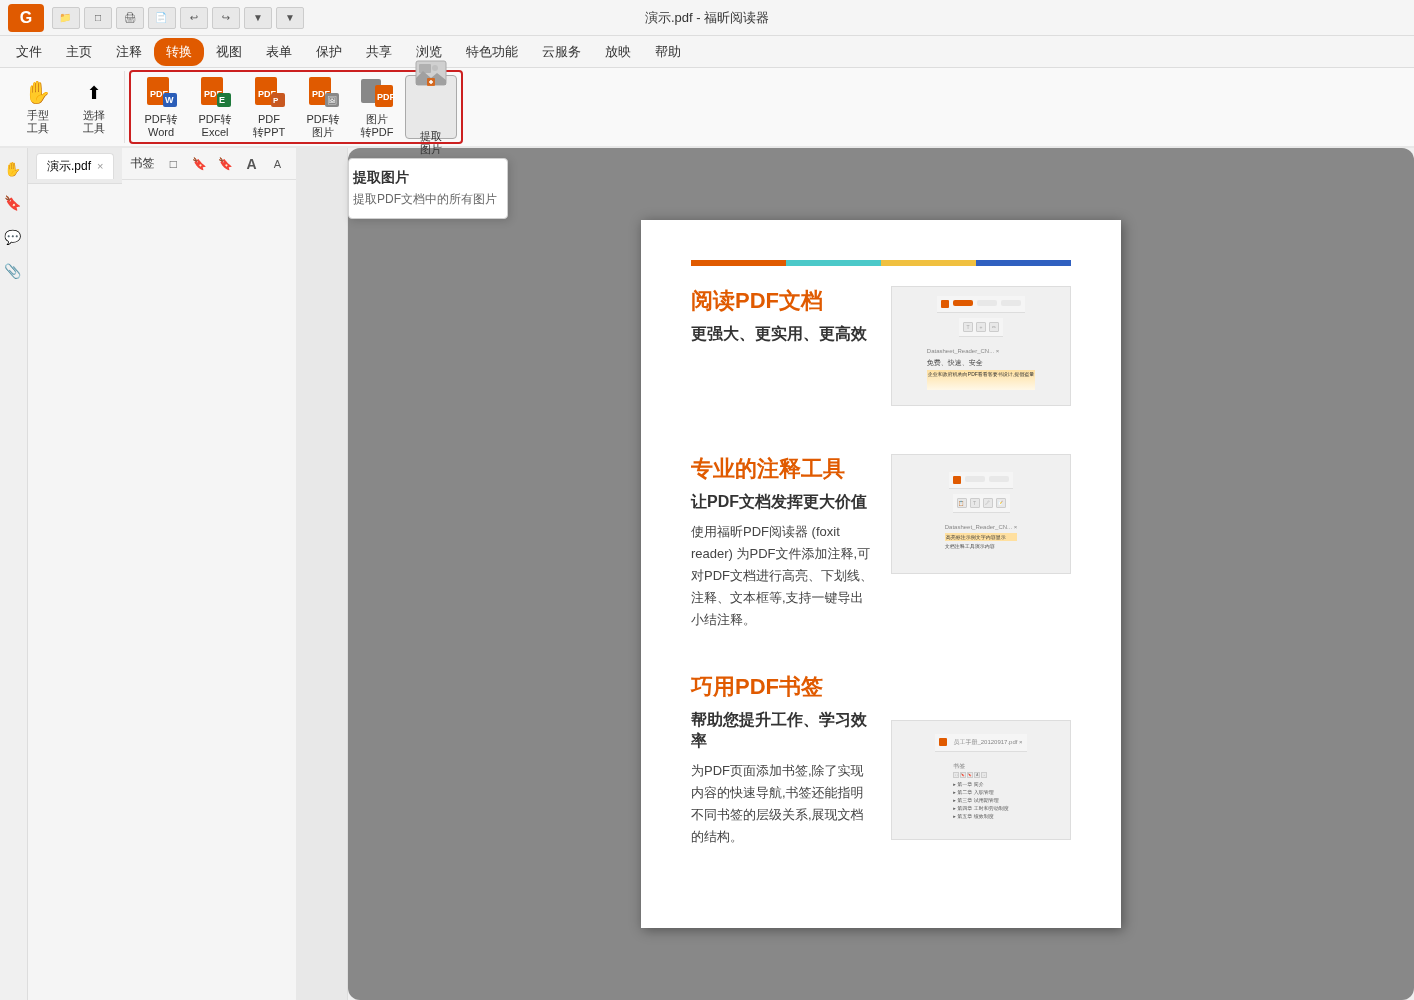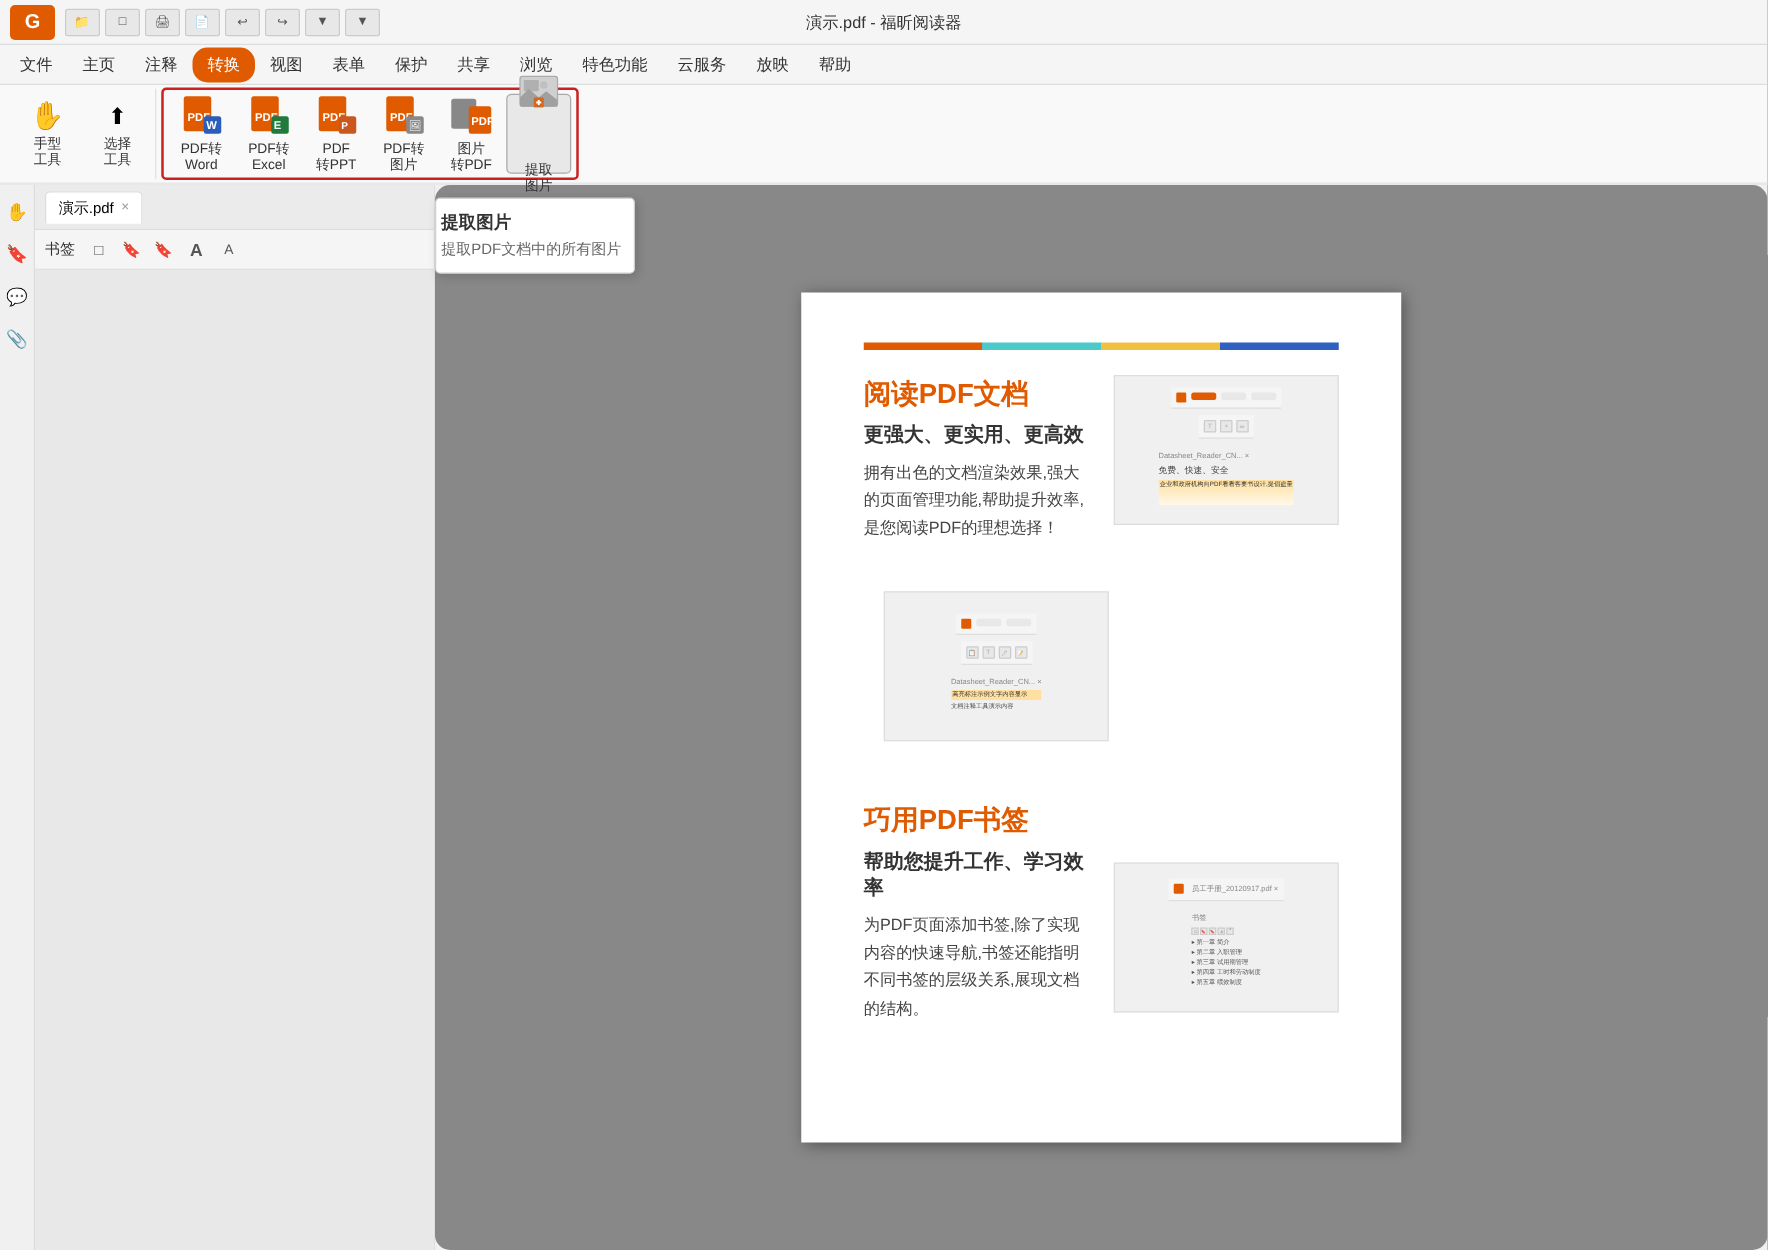--- a/index.html
+++ b/index.html
@@ -130,21 +130,21 @@
       display: flex;
       height: calc(1000px - 36px - 32px - 80px);
     }
 
     
     #left-panel {
       width: 320px;
       background: #f5f5f5;
       border-right: 1px solid #ddd;
       display: flex;
-      flex-direction: column;
+      flex-direction: row;
     }
     #file-tabs {
       height: 36px;
       background: #ebebeb;
       display: flex;
       align-items: center;
       padding: 0 8px;
       border-bottom: 1px solid #ddd;
     }
     .file-tab {
@@ -425,21 +425,20 @@
 
       <div id="doc-page">
 
         <div class="pdf-color-bar"></div>
 
         <div class="pdf-section">
           <div style="display:flex; align-items:flex-start;">
             <div style="flex:1;">
               <div class="pdf-heading">阅读PDF文档</div>
               <div class="pdf-subheading">更强大、更实用、更高效</div>
-              <div class="pdf-body">拥有出色的文档渲染效果,强大的页面管理功能,帮助提升效率,是您阅读PDF的理想选择！</div>
             </div>
 
             <div class="pdf-mini-img">
               <div class="mini-toolbar">
                 <div style="width:8px;height:8px;background:#e05a00;border-radius:1px;"></div>
                 <div style="width:20px;height:6px;background:#e05a00;border-radius:2px;margin-left:2px;"></div>
                 <div style="width:20px;height:6px;background:#e8e8e8;border-radius:2px;margin-left:2px;"></div>
                 <div style="width:20px;height:6px;background:#e8e8e8;border-radius:2px;margin-left:2px;"></div>
               </div>
               <div class="mini-toolbar" style="margin-top:1px;">
@@ -451,20 +450,25 @@
                 <div style="font-size:6px;color:#888;margin-bottom:2px;">Datasheet_Reader_CN... ×</div>
                 <div style="font-size:7px;color:#444;">免费、快速、安全</div>
                 <div style="height:20px;background:linear-gradient(to bottom,#ffe0a0,#fff8e8);margin-top:2px;font-size:5px;padding:1px;color:#333;">企业和政府机构向PDF看看客要书设计,提倡盗量</div>
               </div>
             </div>
           </div>
         </div>
 
         <div class="pdf-section">
           <div style="display:flex; align-items:flex-start;">
+            <div style="flex:1;">
+              <div class="pdf-heading">专业的注释工具</div>
+              <div class="pdf-subheading">让PDF文档发挥更大价值</div>
+              <div class="pdf-body">使用福昕PDF阅读器 (foxit reader) 为PDF文件添加注释,可对PDF文档进行高亮、下划线、注释、文本框等,支持一键导出小结注释。</div>
+            </div>
 
             <div class="pdf-mini-img">
               <div class="mini-toolbar">
                 <div style="width:8px;height:8px;background:#e05a00;border-radius:1px;"></div>
                 <div style="width:20px;height:6px;background:#e8e8e8;border-radius:2px;margin-left:2px;"></div>
                 <div style="width:20px;height:6px;background:#e8e8e8;border-radius:2px;margin-left:2px;"></div>
               </div>
               <div class="mini-toolbar" style="margin-top:1px;">
                 <div style="width:10px;height:10px;background:#e8e8e8;border:1px solid #ccc;border-radius:1px;font-size:5px;display:flex;align-items:center;justify-content:center;">📋</div>
                 <div style="width:10px;height:10px;background:#e8e8e8;border:1px solid #ccc;border-radius:1px;margin-left:1px;font-size:5px;display:flex;align-items:center;justify-content:center;">T</div>

